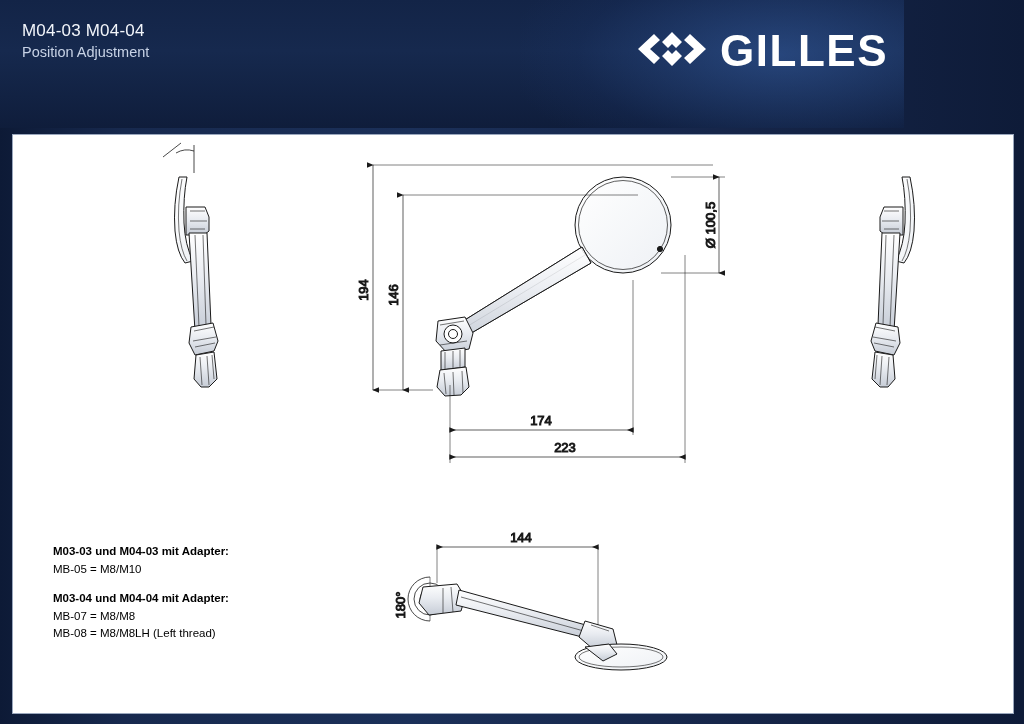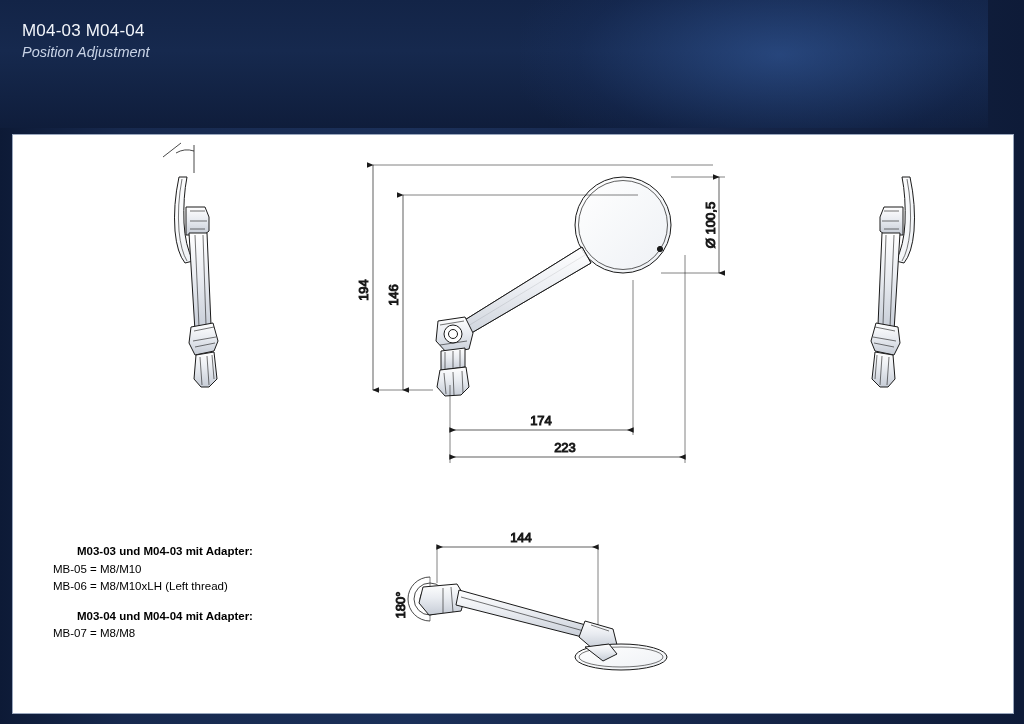--- a/index.html
+++ b/index.html
@@ -18,21 +18,21 @@
     width: 1024px;
     height: 724px;
     background: #1a2c52;
     background: linear-gradient(90deg, #0d1a36 0%, #17294e 12%, #1b3059 40%, #16264a 70%, #0e1b38 100%);
     box-sizing: border-box;
   }
   
   .header {
     position: absolute;
     left: 0; top: 0;
-    width: 988px;
+    width: 904px;
     height: 128px;
     background: linear-gradient(180deg, #132447 0%, #16294e 40%, #0f1d3b 100%);
     overflow: hidden;
   }
   .header .glow {
     position: absolute;
     left: 520px; top: -60px;
     width: 520px; height: 230px;
     background: radial-gradient(ellipse at 50% 50%, rgba(60,105,180,0.45) 0%, rgba(30,60,120,0.15) 55%, rgba(0,0,0,0) 75%);
   }
@@ -44,21 +44,20 @@
   .title-main {
     font-size: 17px;
     letter-spacing: 0.2px;
     line-height: 22px;
     color: #f2f5fa;
   }
   .title-sub {
     font-size: 14.5px;
     line-height: 20px;
     color: #c8d3e6;
-    font-style: italic;
   }
   .brand {
     position: absolute;
     right: 16px;
     top: 26px;
     text-align: right;
     color: #ffffff;
   }
   .brand-row {
     display: flex;
@@ -97,37 +96,50 @@
   }
   .notes {
     position: absolute;
     left: 40px;
     top: 408px;
     color: #000000;
     font-size: 11.5px;
     line-height: 17.5px;
   }
   .notes .grp { margin-bottom: 12px; }
-  .notes .hd { font-weight: bold; margin-left: 24px; }
+  .notes .hd { font-weight: bold; }
   text { font-family: "Liberation Sans", sans-serif; }
 </style>
 </head>
 <body>
 
 <div class="page">
 
   <div class="header">
     <div class="glow"></div>
 
     <div class="title-block">
       <div class="title-main">M04-03 M04-04</div>
       <div class="title-sub">Position Adjustment</div>
     </div>
 
     <div class="brand">
+      <div class="brand-row">
+        <span>
+          <svg width="72" height="46" viewBox="0 0 72 46">
+            <g fill="#ffffff">
+              <path d="M2 23 L18 8 L24 14 L14 23 L24 32 L18 38 Z"></path>
+              <path d="M70 23 L54 8 L48 14 L58 23 L48 32 L54 38 Z"></path>
+              <path d="M36 6 L46 16 L40 22 L36 18 L32 22 L26 16 Z"></path>
+              <path d="M36 40 L26 30 L32 24 L36 28 L40 24 L46 30 Z"></path>
+            </g>
+          </svg>
+        </span>
+        <span class="brand-name">GILLES</span>
+      </div>
     </div>
   </div>
 
   <div class="sheet">
 
     <svg class="svg-layer" width="1000" height="578" viewBox="0 0 1000 578">
       <defs>
         <marker id="arrH" markerWidth="10" markerHeight="8" refX="9" refY="4" orient="auto">
           <path d="M0,4 L10,0 L10,8 Z" fill="#1a1a1a"></path>
         </marker>
@@ -267,22 +279,22 @@
           <text x="508" y="407" font-size="13" fill="#000" text-anchor="middle">144</text>
         </g>
 
       </g>
     </svg>
 
     <div class="notes">
       <div class="grp">
         <div class="hd">M03-03 und M04-03 mit Adapter:</div>
         <div>MB-05 = M8/M10</div>
-        <div>MB-06 = M8/M10xLH (Left thread)</div>
       </div>
       <div class="grp">
         <div class="hd">M03-04 und M04-04 mit Adapter:</div>
         <div>MB-07 = M8/M8</div>
+        <div>MB-08 = M8/M8LH (Left thread)</div>
       </div>
     </div>
 
   </div>
 </div>
 
 </body></html>

